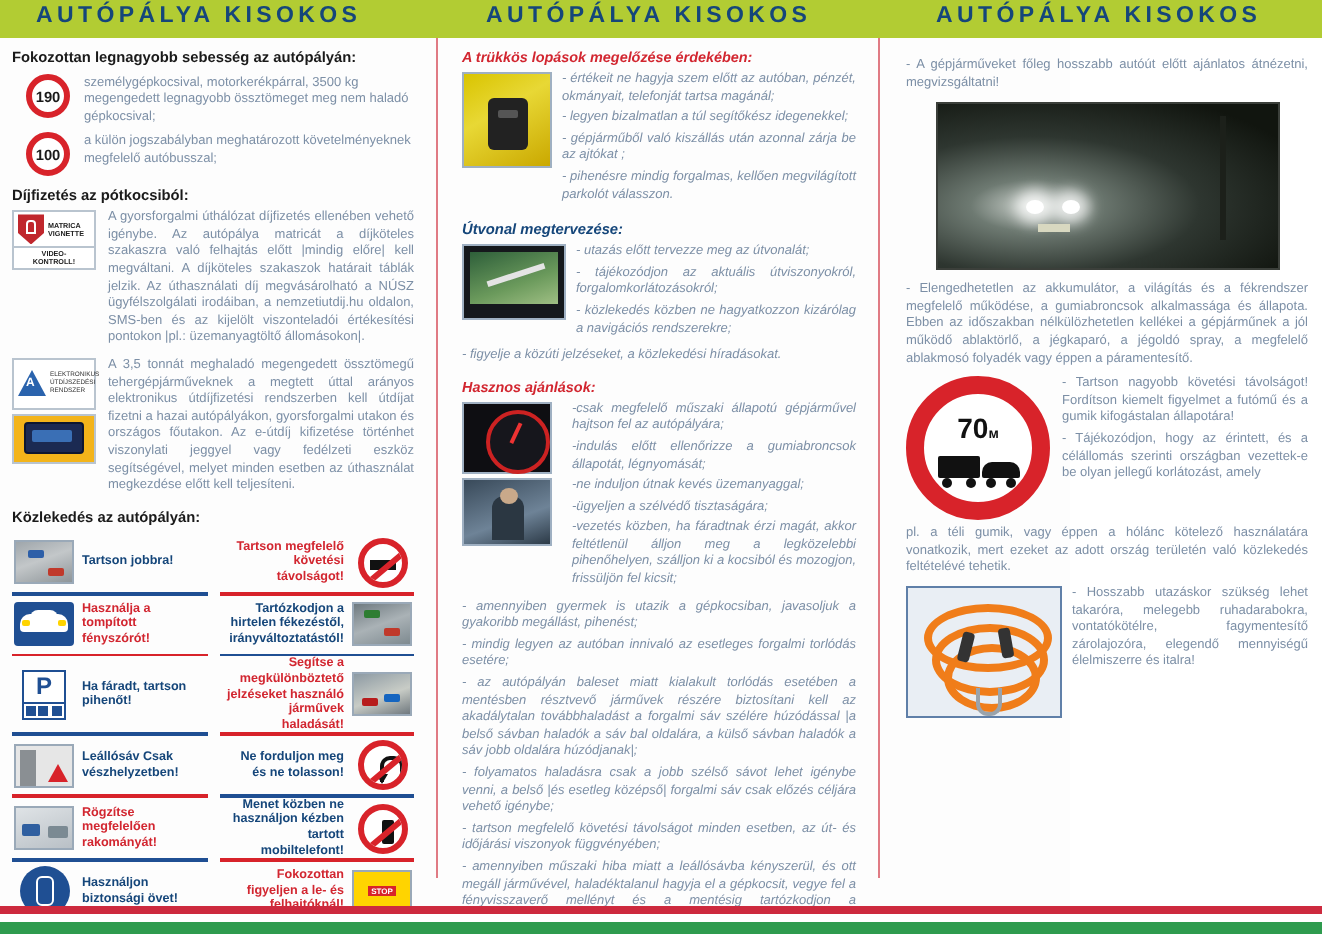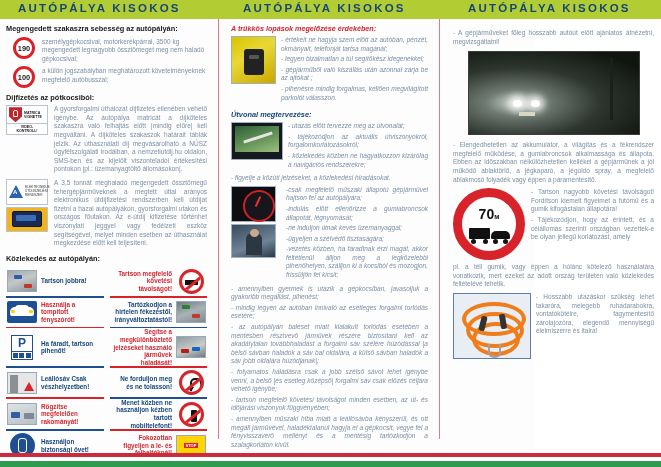--- a/index.html
+++ b/index.html
@@ -214,21 +214,21 @@
     <div class="htitle ht2">AUTÓPÁLYA KISOKOS</div>
     <div class="htitle ht3">AUTÓPÁLYA KISOKOS</div>
   </div>
 
   <div class="vdiv vdiv1"></div>
   <div class="vdiv vdiv2"></div>
 
   <div class="col col1">
     <div class="c1pad">
 
-      <div class="h">Megengedett szakaszra sebesség az autópályán:</div>
+      <div class="h">Fokozottan legnagyobb sebesség az autópályán:</div>
 
       <div class="speedrow">
         <div class="signwrap">
           <div class="speedsign">190</div>
         </div>
         <div class="speedtxt">személygépkocsival, motorkerékpárral, 3500 kg megengedett legnagyobb össztömeget meg nem haladó gépkocsival;</div>
       </div>
       <div class="speedrow">
         <div class="signwrap">
           <div class="speedsign">100</div>
@@ -485,20 +485,21 @@
             </div>
           </div>
         <ul class="bullets">
           <li>- utazás előtt tervezze meg az útvonalát;</li>
           <li>-  tájékozódjon az aktuális útviszonyokról, forgalomkorlátozásokról;</li>
           <li>-  közlekedés közben ne hagyatkozzon kizárólag a navigációs rendszerekre;</li>
         </ul>
       </div>
       <div class="p">- figyelje a közúti jelzéseket, a közlekedési híradásokat.</div>
 
+      <div class="hred" style="margin-top:6px;">Hasznos ajánlások:</div>
       <div class="imgrow">
         <div style="flex:0 0 47px;margin-right:5px;">
           <div class="photo ph-gauge">
               <div class="dial"></div>
             </div>
           <div class="photo ph-wiper" style="margin-top:2px;">
               <div class="p1"></div>
               <div class="p2"></div>
             </div>
         </div>

